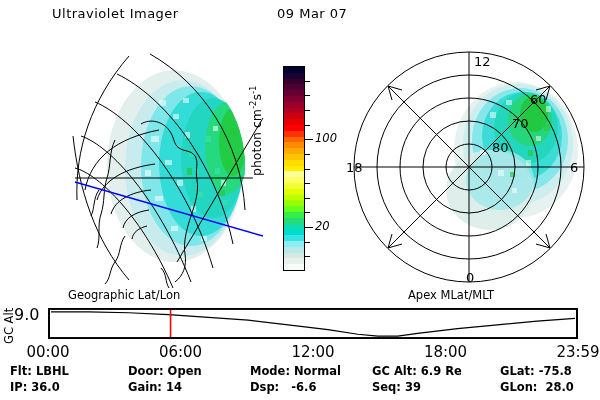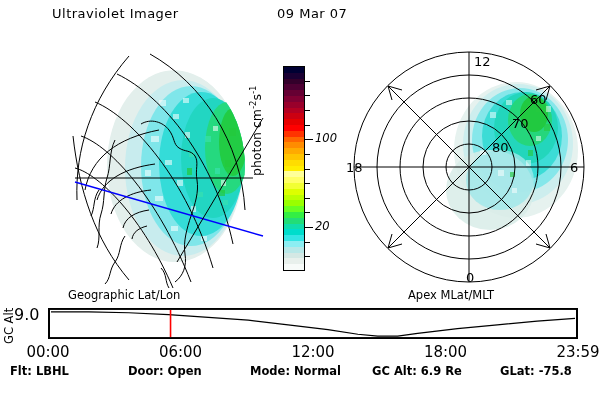--- a/index.html
+++ b/index.html
@@ -374,15 +374,16 @@
   <div id="xticks">
       <div class="xtick-lbl" style="left: 48px;">00:00</div>
       <div class="xtick-lbl" style="left: 180.5px;">06:00</div>
       <div class="xtick-lbl" style="left: 313px;">12:00</div>
       <div class="xtick-lbl" style="left: 445.5px;">18:00</div>
       <div class="xtick-lbl" style="left: 578px;">23:59</div>
     </div>
 
   <div id="status">
       <div class="srow"><span class="cell c0">Flt: LBHL</span><span class="cell c1">Door: Open</span><span class="cell c2">Mode: Normal</span><span class="cell c3">GC Alt: 6.9 Re</span><span class="cell c4">GLat: -75.8</span></div>
+      <div class="srow"><span class="cell c0">IP: 36.0</span><span class="cell c1">Gain: 14</span><span class="cell c2">Dsp:   -6.6</span><span class="cell c3">Seq: 39</span><span class="cell c4">GLon:  28.0</span></div>
     </div>
 
 </div>
 
 </body></html>

